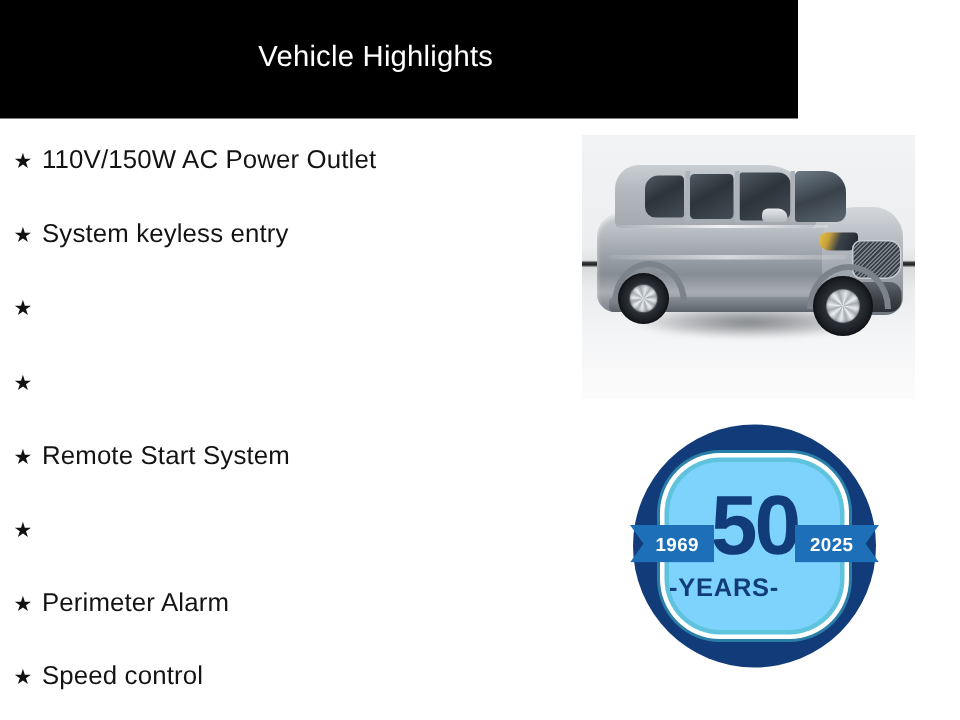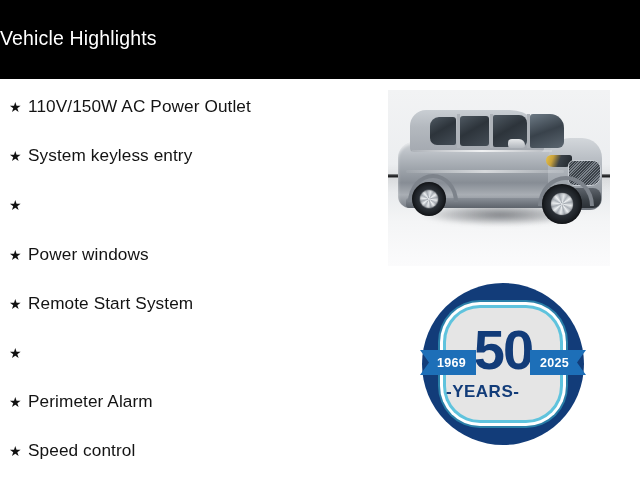--- a/index.html
+++ b/index.html
@@ -14,26 +14,26 @@
     position: relative;
     overflow: hidden;
     font-family: "Liberation Sans", sans-serif;
     -webkit-font-smoothing: antialiased;
   }
 
   
   .header-bar {
     position: absolute;
     left: 0; top: 0;
-    width: 640px;
+    width: 532px;
     height: 79px;
     background: #000000;
     display: flex;
     align-items: center;
-    justify-content: flex-start;
+    justify-content: center;
     box-sizing: border-box;
     padding-right: 31px;
   }
   .header-title {
     color: #ffffff;
     font-size: 19.5px;
     font-weight: 400;
     letter-spacing: 0.15px;
     white-space: nowrap;
     padding-bottom: 2px;
@@ -275,21 +275,21 @@
     position: absolute;
     inset: 0;
     border-radius: 50%;
     background: #123c79;
   }
   .badge-inner-frame {
     position: absolute;
     left: 24px; top: 25px;
     width: 114px; height: 112px;
     border-radius: 34px;
-    background: #e5e5e5;
+    background: #7dd3fc;
     box-shadow: 0 0 0 3px #5fc3dd, 0 0 0 6px #ffffff, 0 0 0 8px #2a7fa8;
   }
   .badge-fifty {
     position: absolute;
     left: 0; top: 14px;
     width: 100%;
     text-align: center;
     font-size: 56px;
     line-height: 56px;
     font-weight: 700;
@@ -351,21 +351,20 @@
   </li>
   <li class="highlight-item">
     <span class="bullet-star">★</span>
     <span class="highlight-label">System keyless entry</span>
   </li>
   <li class="highlight-item">
     <span class="bullet-star">★</span>
   </li>
   <li class="highlight-item">
     <span class="bullet-star">★</span>
-    <span class="highlight-label">Power windows</span>
   </li>
   <li class="highlight-item">
     <span class="bullet-star">★</span>
     <span class="highlight-label">Remote Start System</span>
   </li>
   <li class="highlight-item">
     <span class="bullet-star">★</span>
   </li>
   <li class="highlight-item">
     <span class="bullet-star">★</span>

